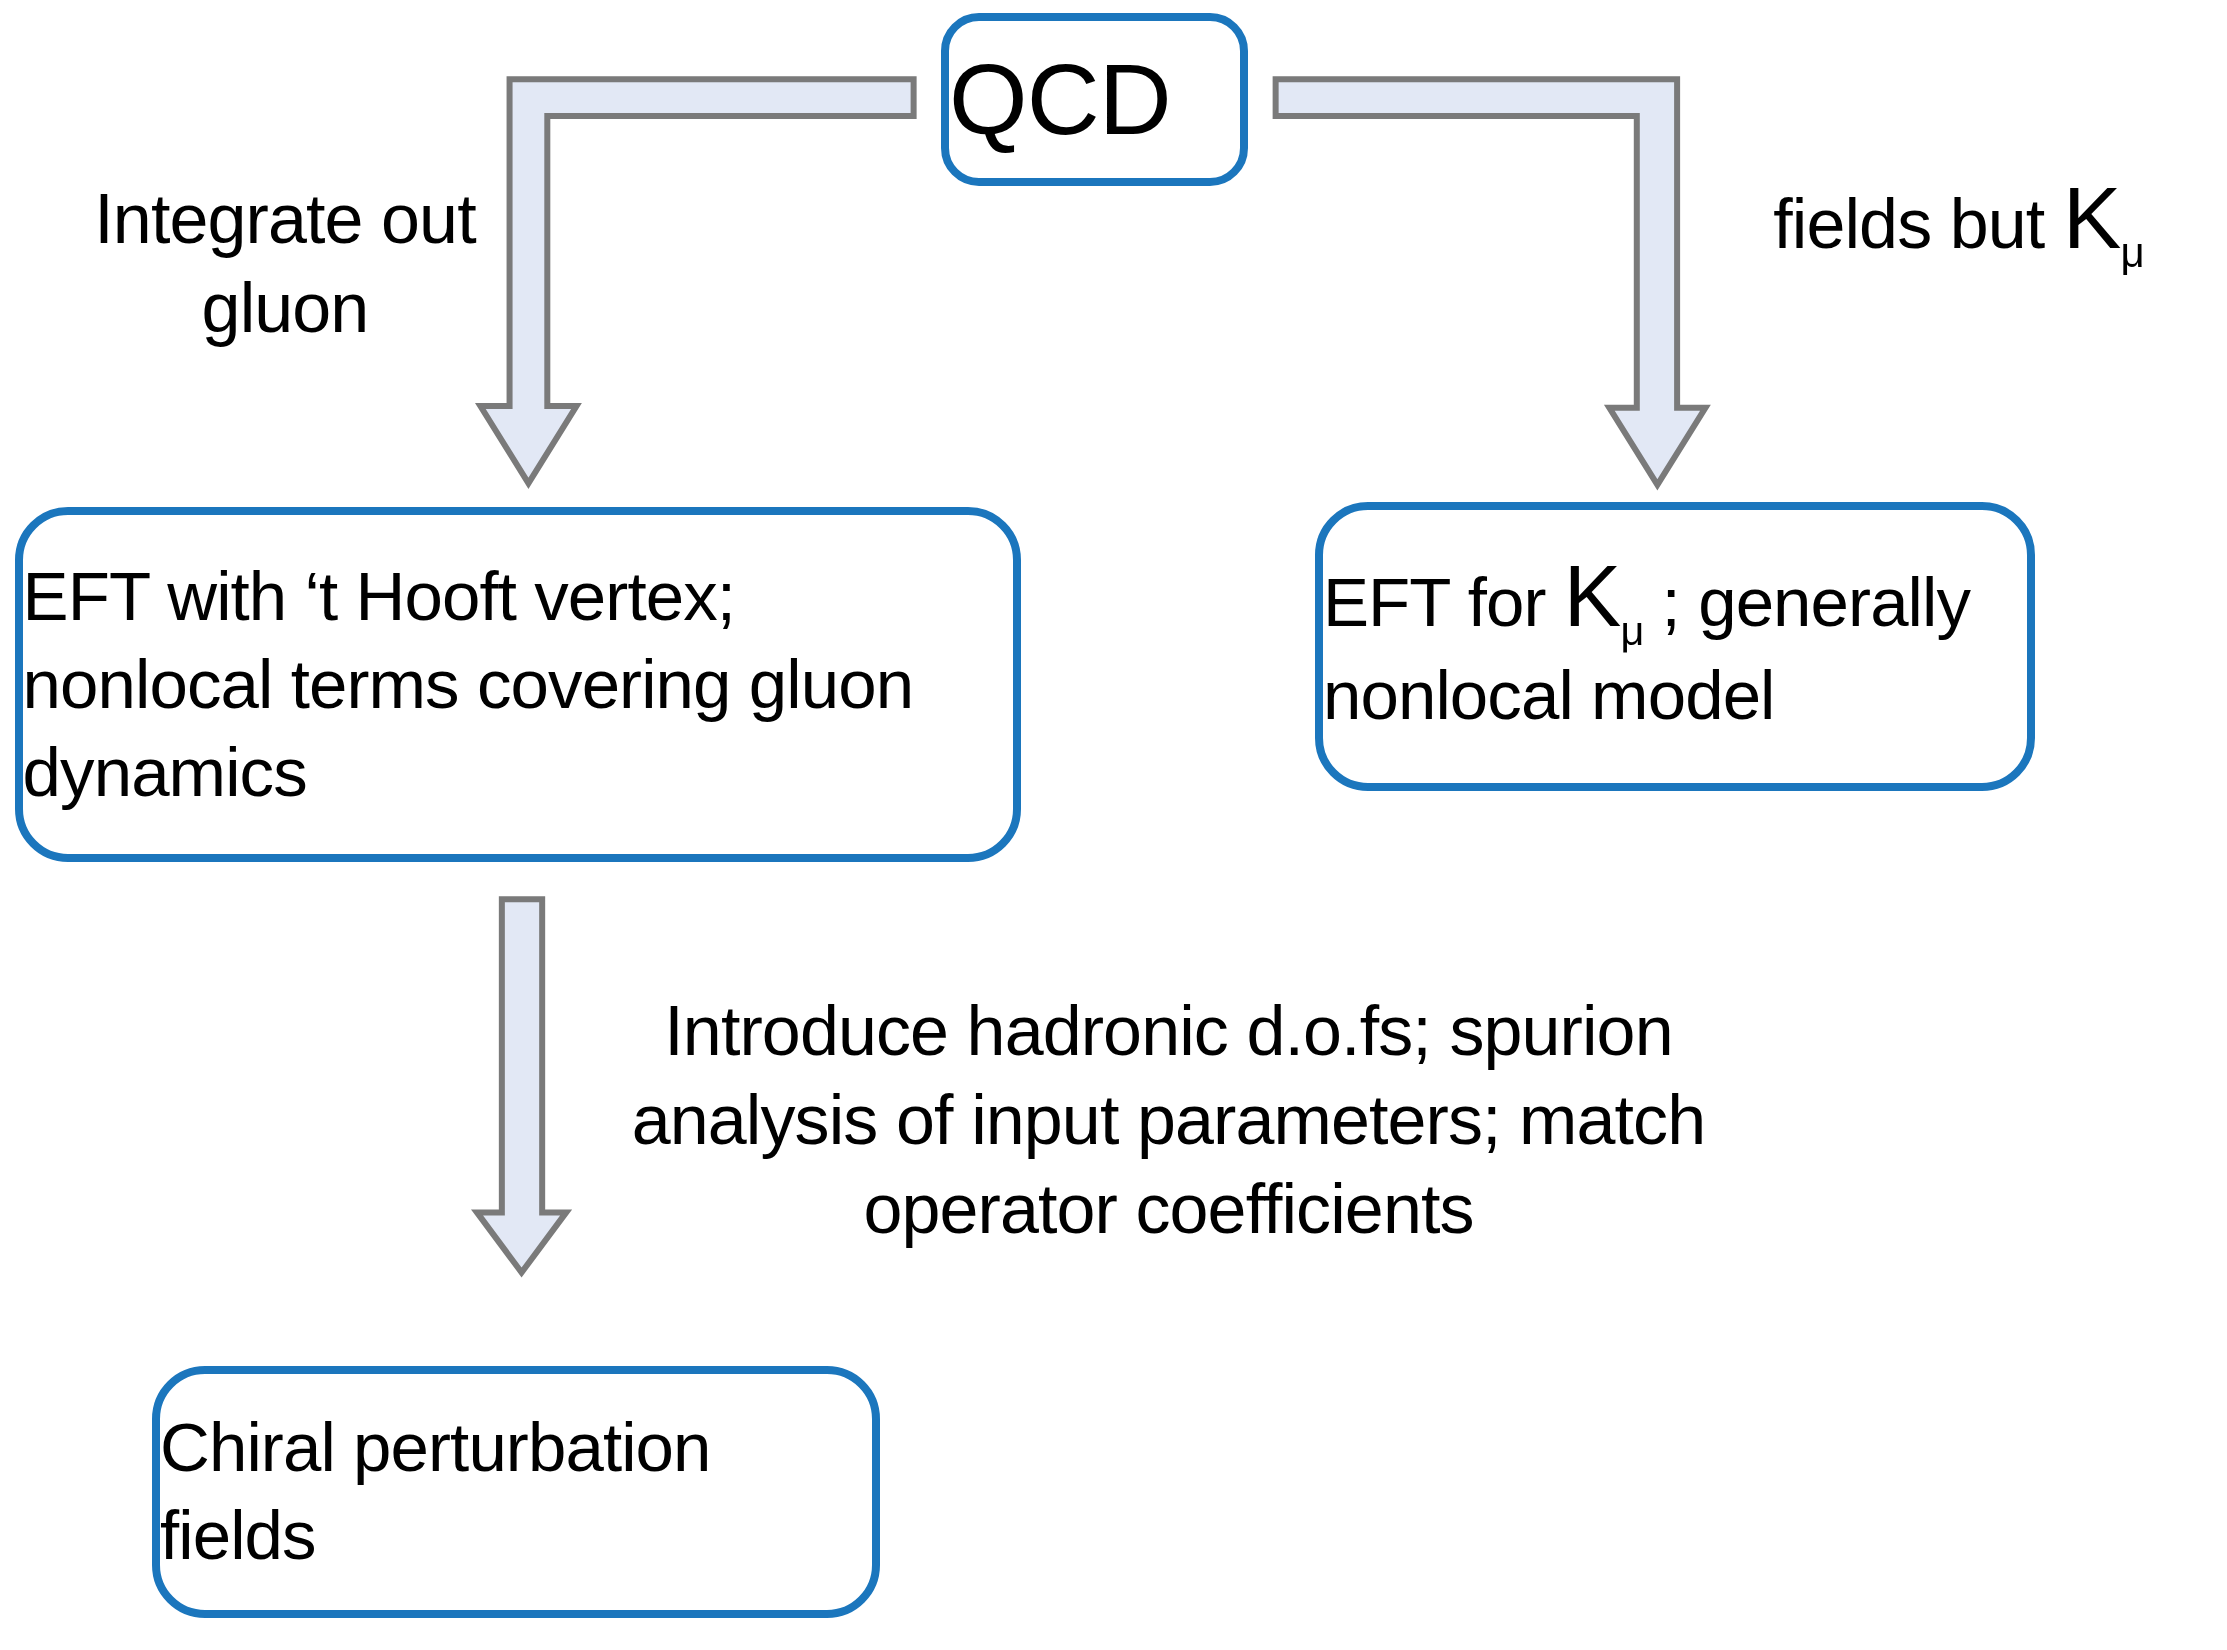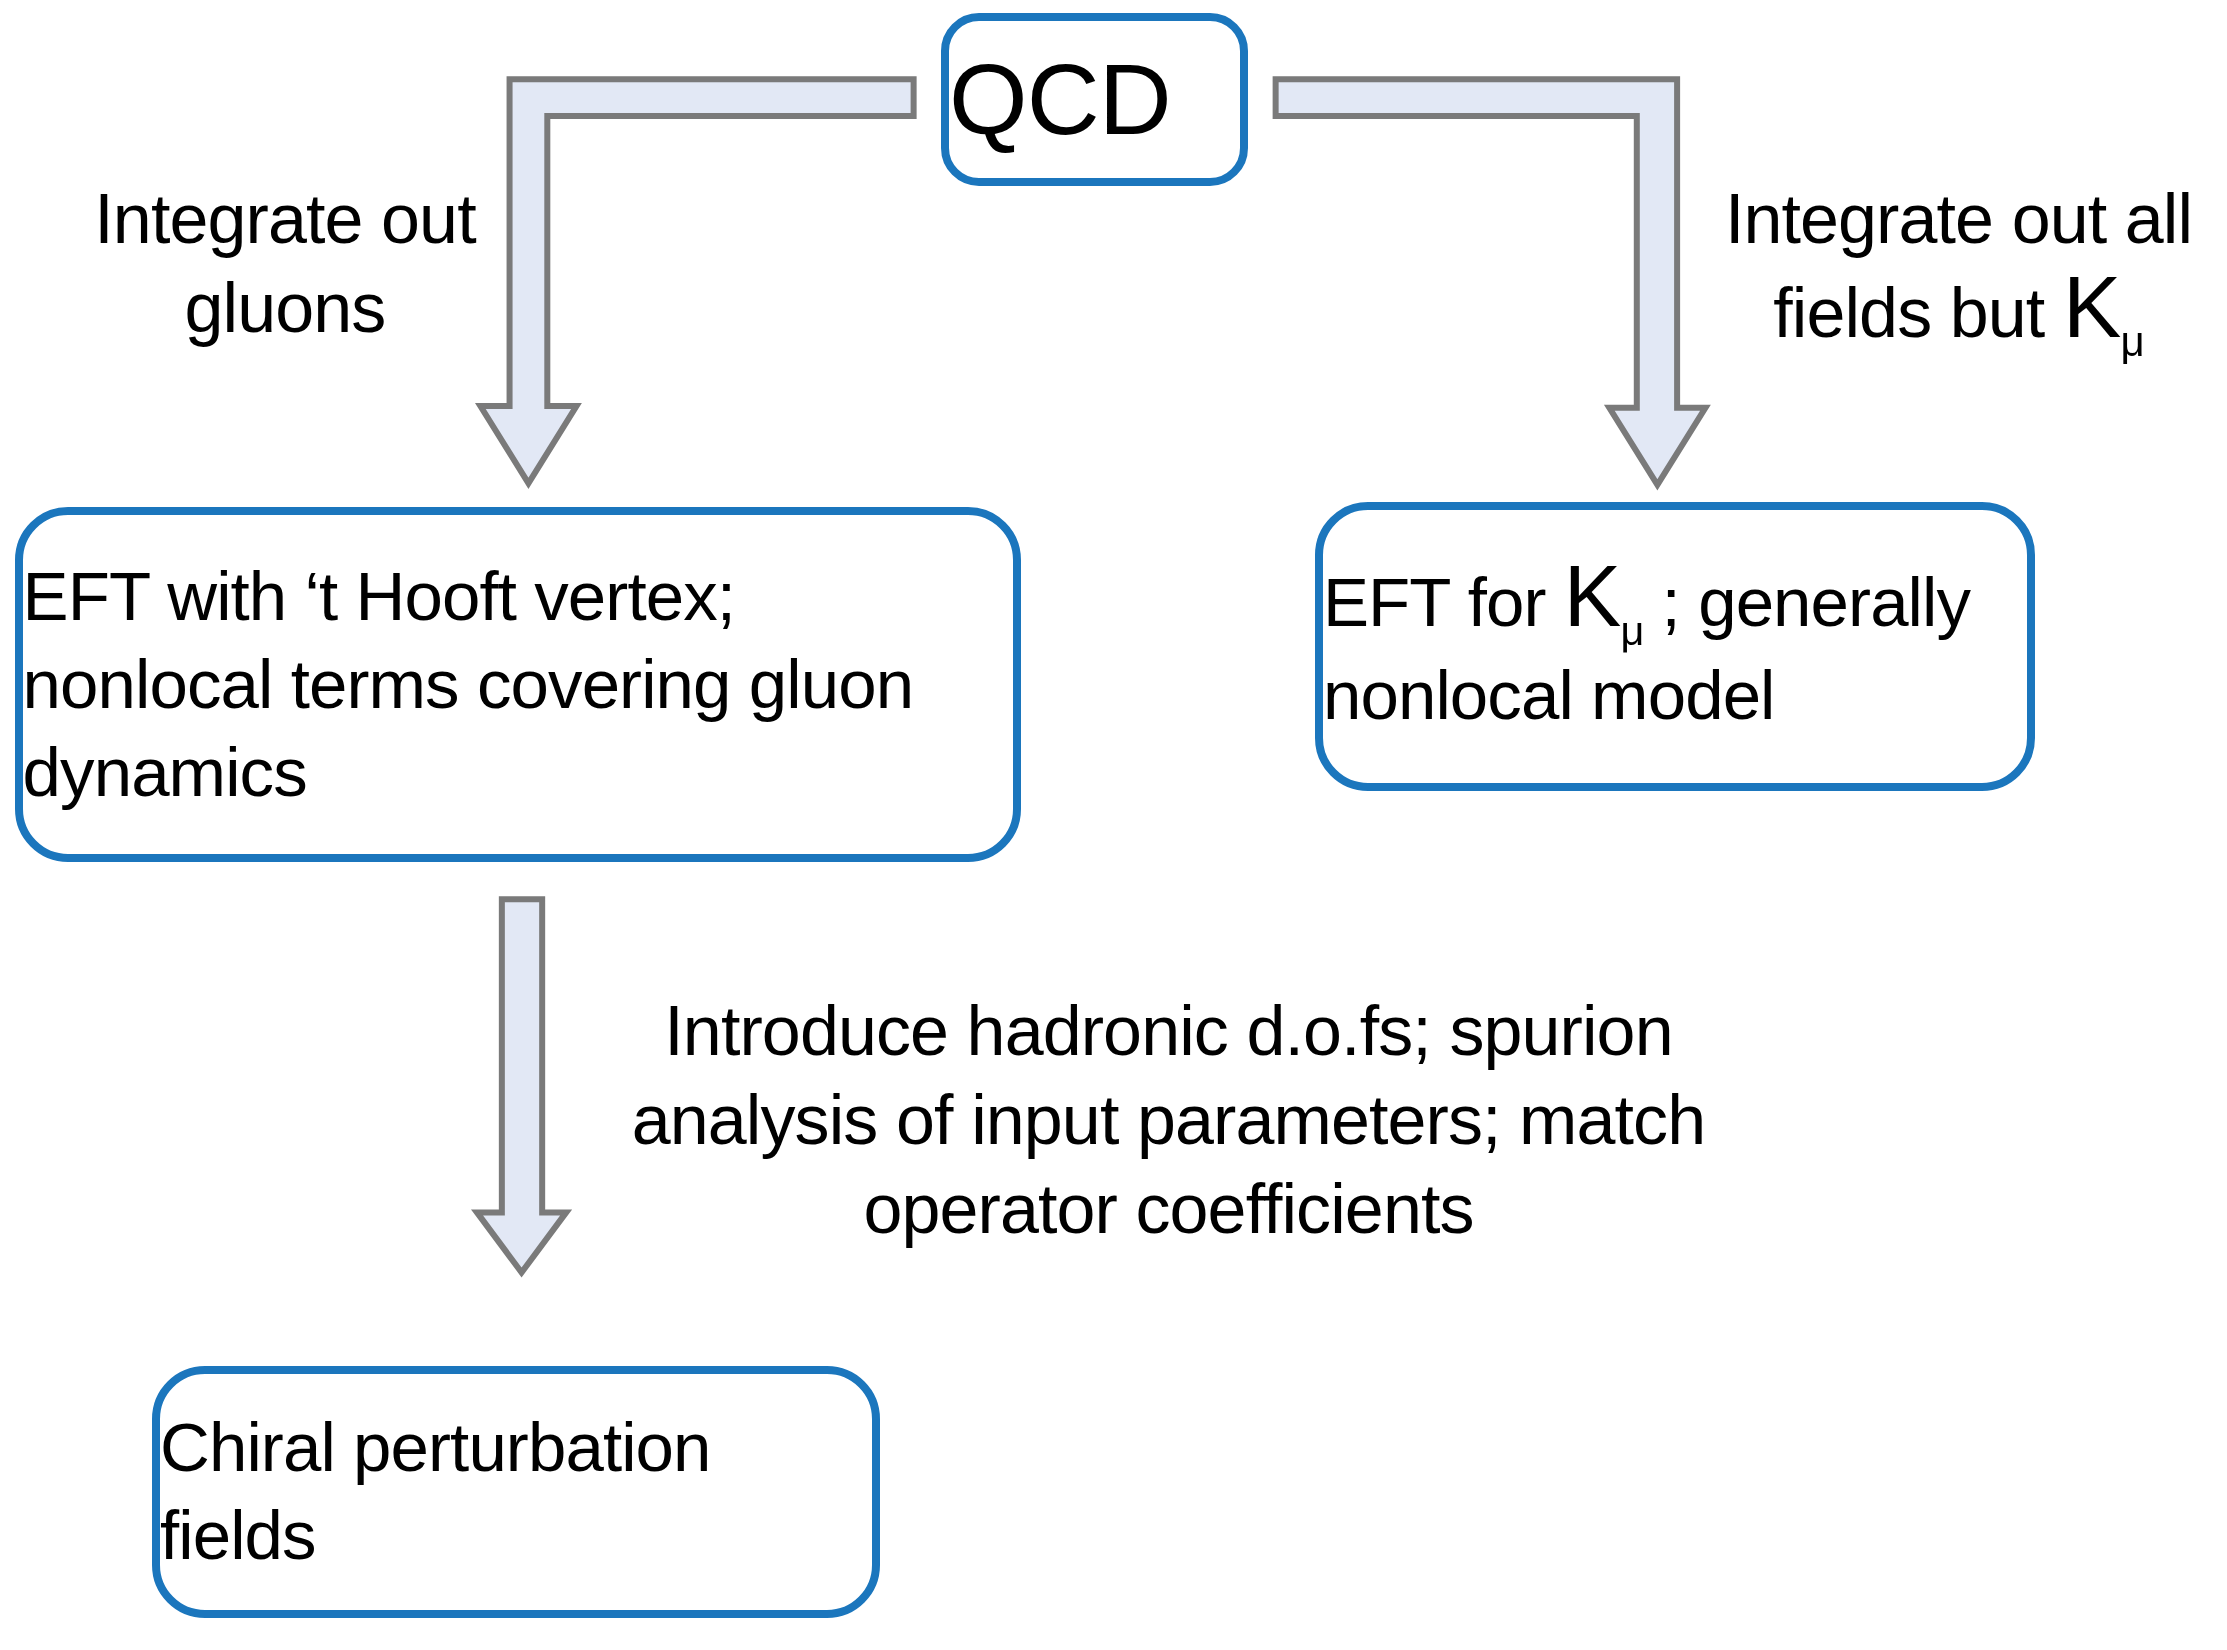--- a/index.html
+++ b/index.html
@@ -50,25 +50,24 @@
     <path d="M1487 92 H1955 V475 H1988 L1932 565 L1876 475 H1908 V135 H1487 Z" fill="#e2e8f5" stroke="#7a7a7a" stroke-width="7" stroke-linejoin="miter"></path>
     <path d="M585 1048 H632 V1413 H660 L608 1483 L556 1413 H585 Z" fill="#e2e8f5" stroke="#7a7a7a" stroke-width="7" stroke-linejoin="miter"></path>
   </svg>
 
   <div class="box box-qcd">
     <div class="line">QCD</div>
   </div>
 
   <div class="edge-label edge-label-left">
     <div class="line">Integrate out</div>
-    <div class="line">gluons</div>
+    <div class="line">gluon</div>
   </div>
 
   <div class="edge-label edge-label-right">
-    <div class="line">Integrate out all</div>
     <div class="line"><span>fields but </span><span class="sym">K</span><span class="sub">μ</span></div>
   </div>
 
   <div class="box box-eft-gluon">
     <div class="line">EFT with ‘t Hooft vertex;</div>
     <div class="line">nonlocal terms covering gluon</div>
     <div class="line">dynamics</div>
   </div>
 
   <div class="box box-eft-k">

